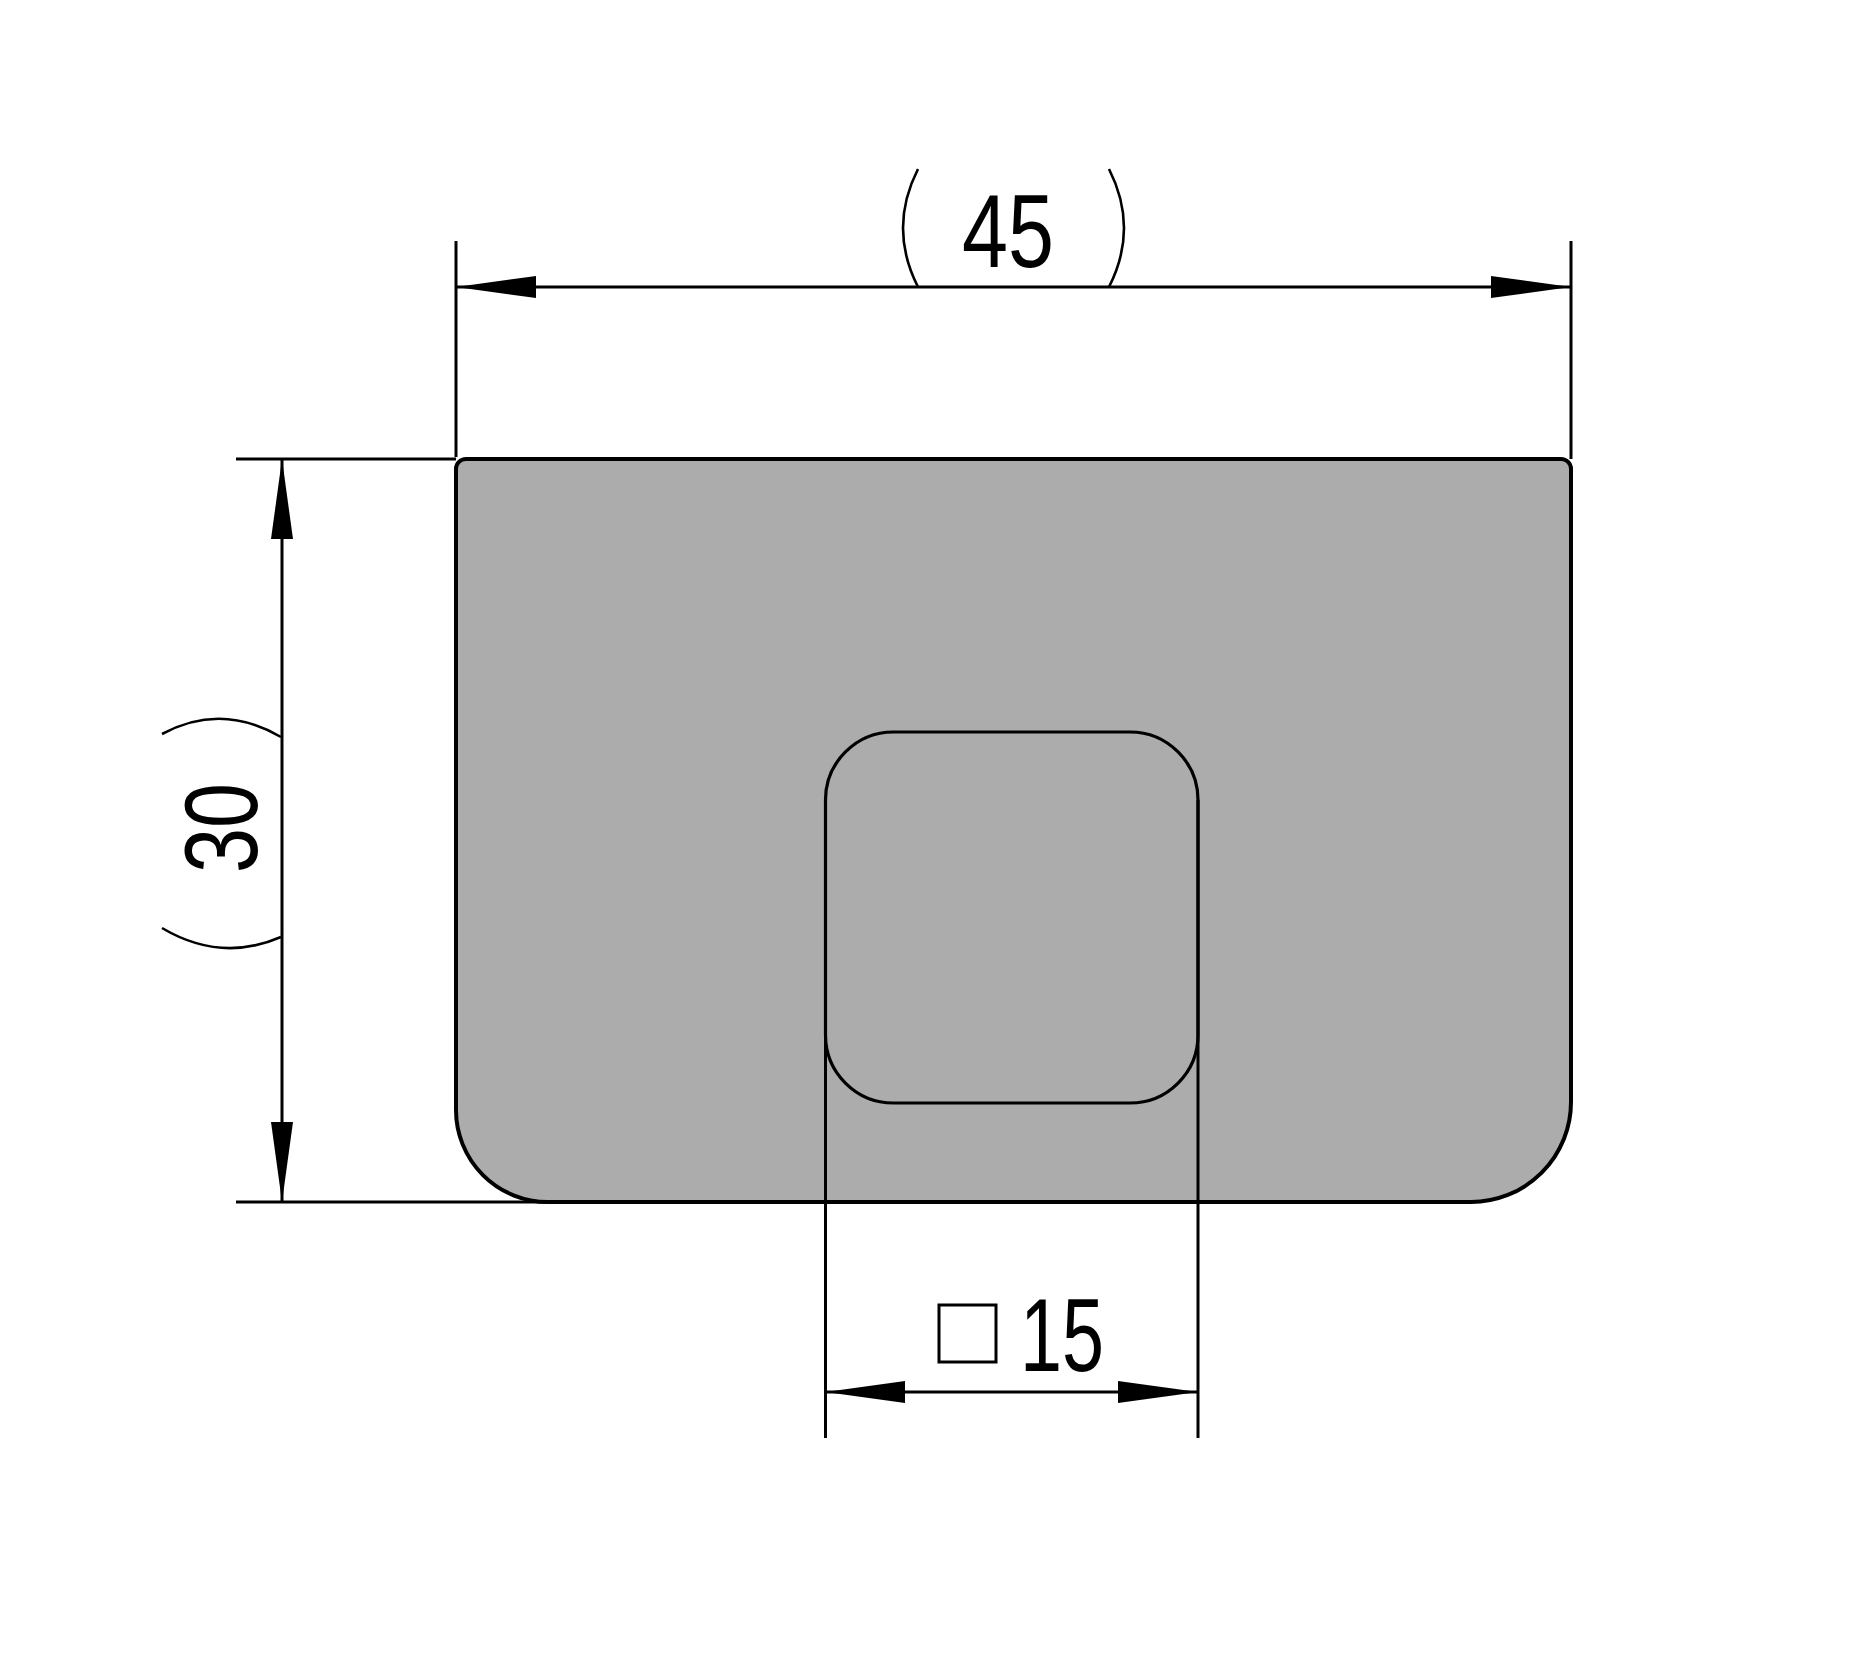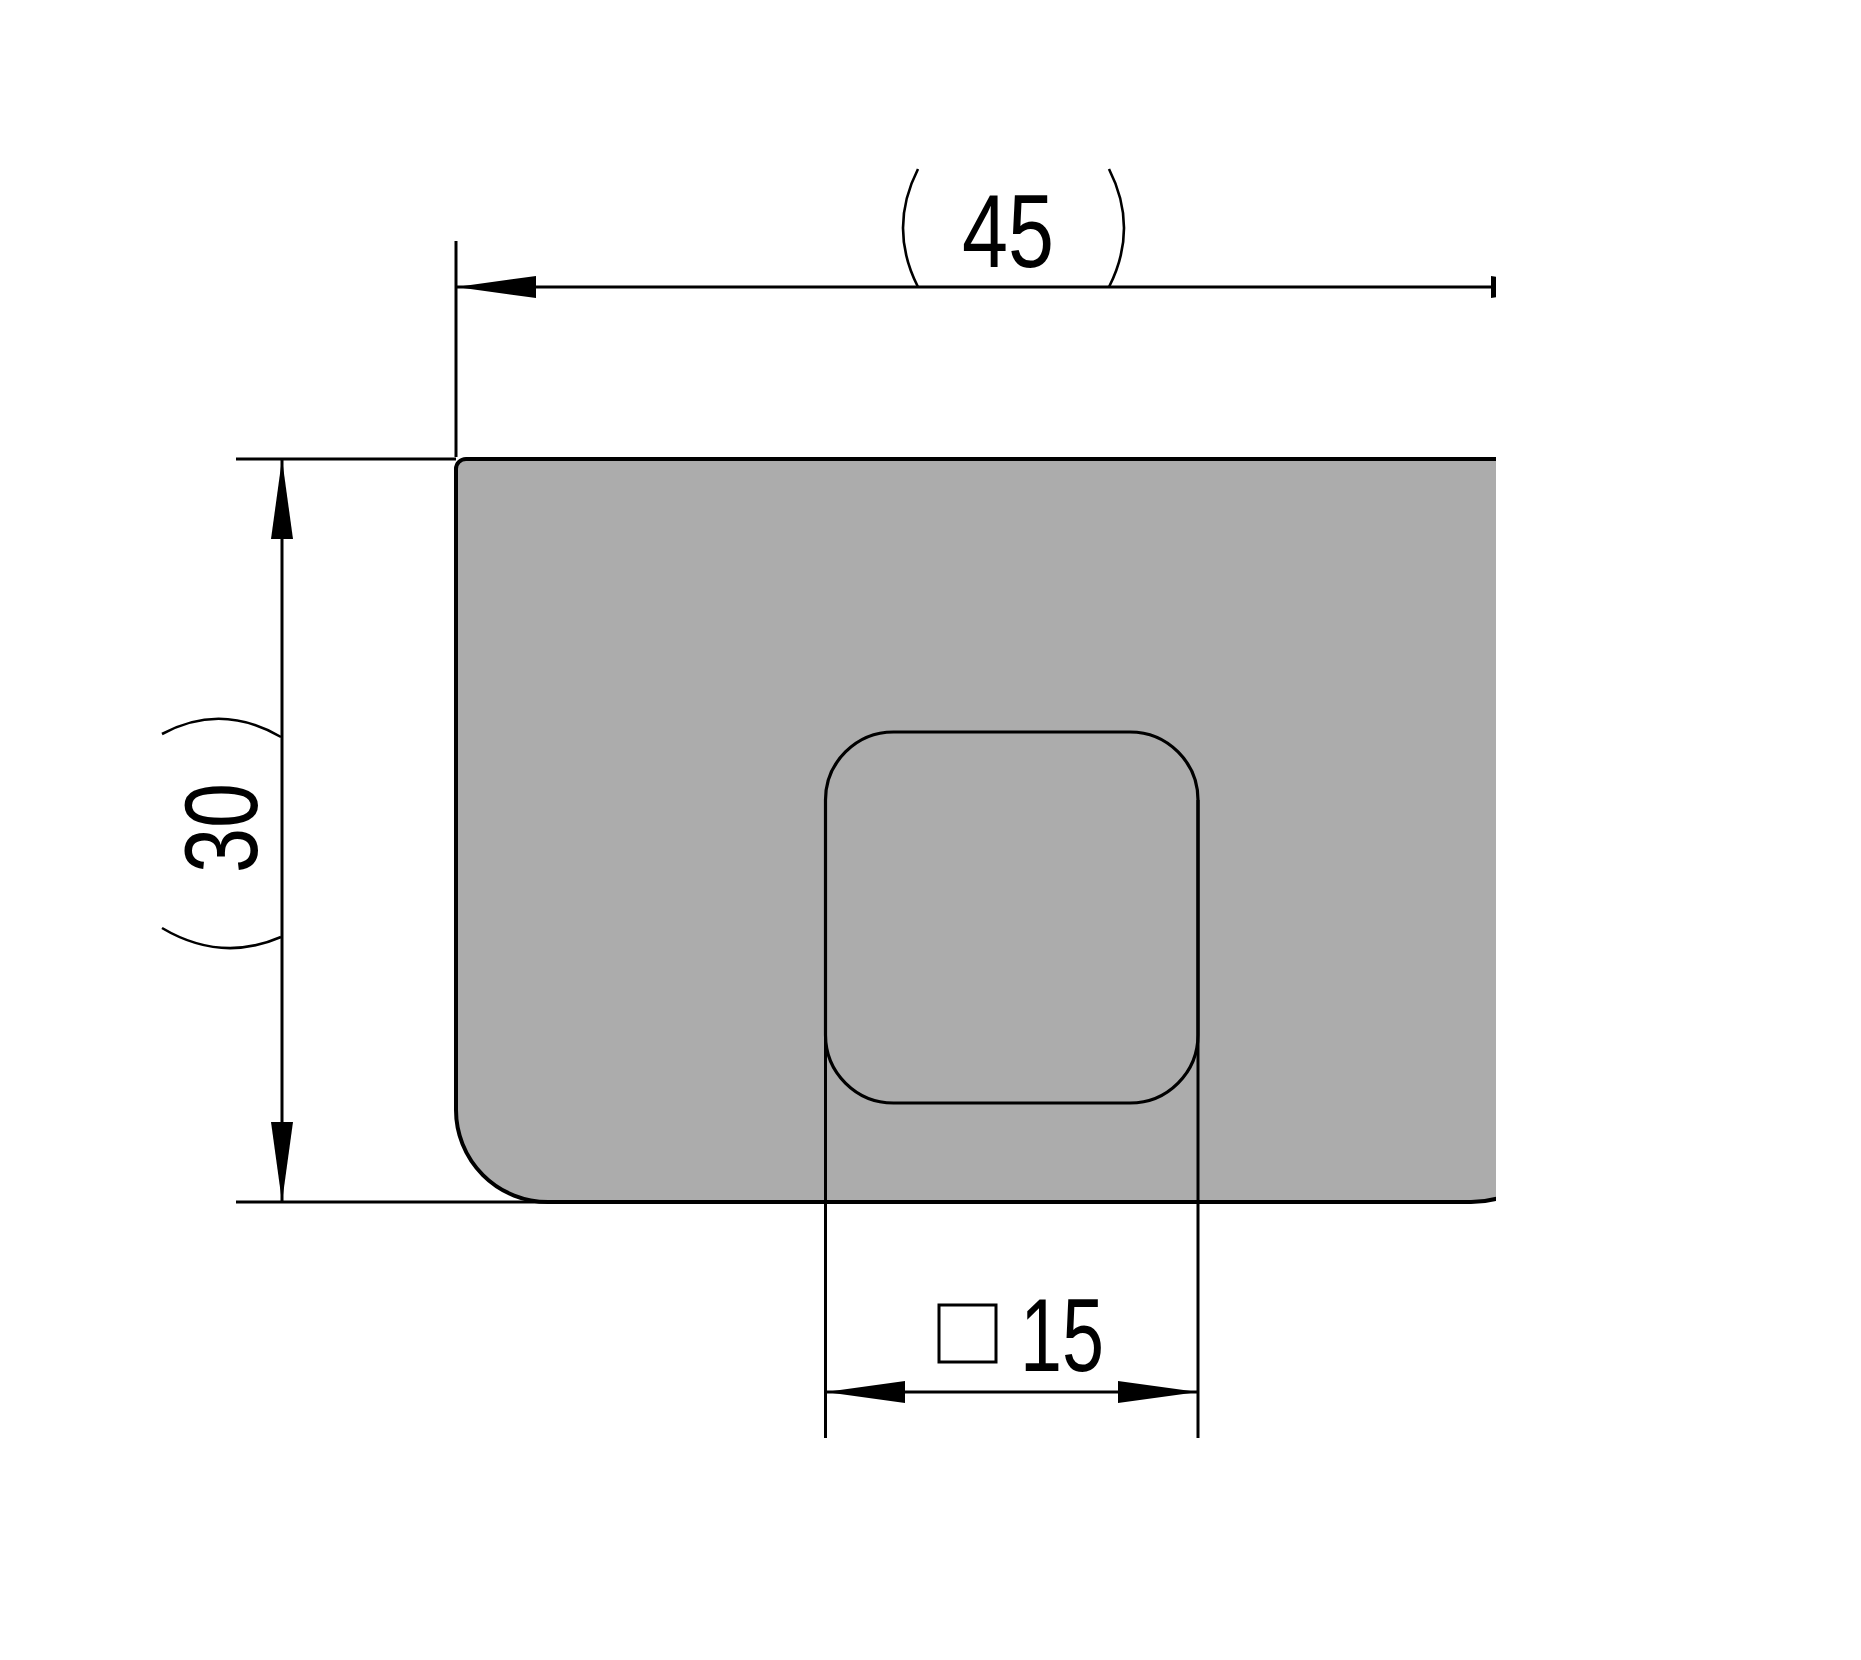--- a/index.html
+++ b/index.html
@@ -2,21 +2,21 @@
 <html><head>
 <meta charset="utf-8">
 <style>
   html, body {
     margin: 0;
     padding: 0;
     background: #ffffff;
   }
   .canvas-wrap {
     position: relative;
-    width: 1496px;
+    width: 1861px;
     height: 1660px;
     background: #ffffff;
     overflow: hidden;
   }
   svg.drawing {
     display: block;
     width: 1861px;
     height: 1660px;
   }
   .plate {

